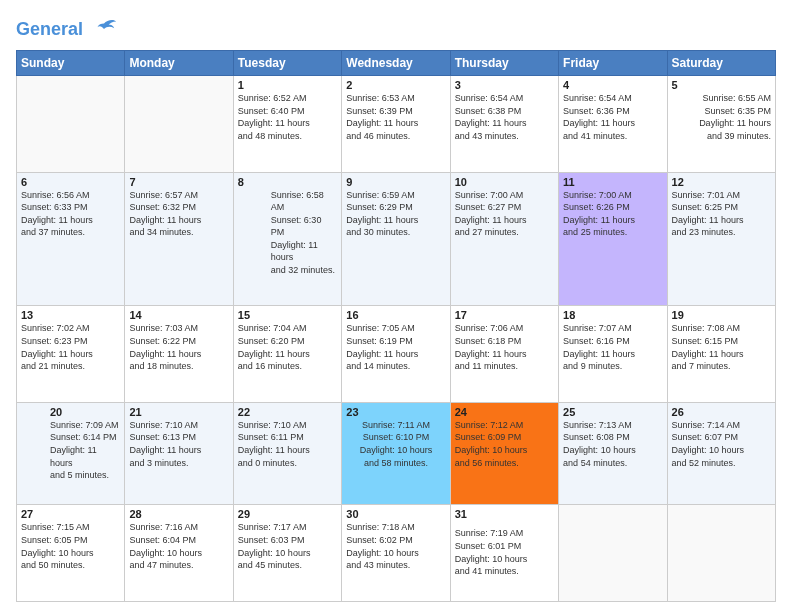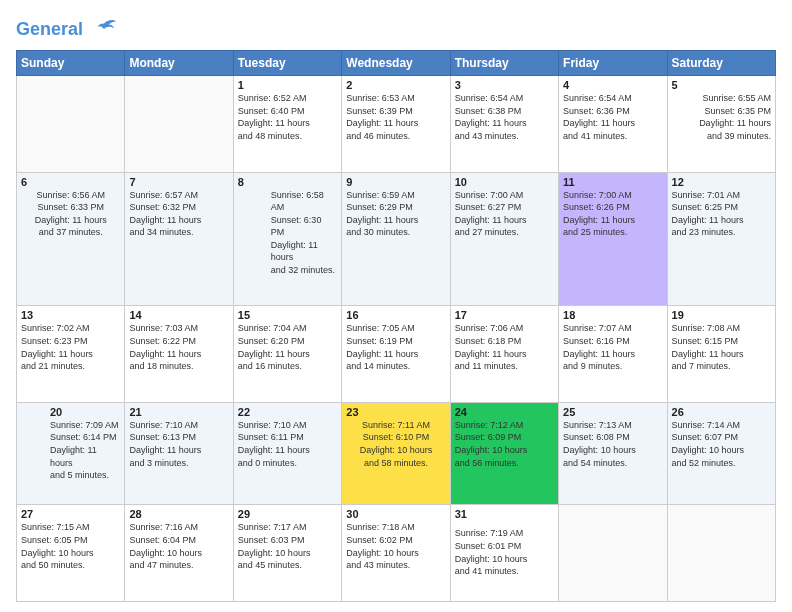--- a/index.html
+++ b/index.html
@@ -161,21 +161,21 @@
             <span class="day-num">5</span>
             <div class="day-info" style="white-space: pre-line; text-align: right;">Sunrise: 6:55 AM
 Sunset: 6:35 PM
 Daylight: 11 hours
 and 39 minutes.</div>
           </td>
         </tr>
         <tr>
           <td style="background: rgb(240, 245, 251);">
             <span class="day-num">6</span>
-            <div class="day-info" style="white-space: pre-line; text-align: center;">Sunrise: 6:56 AM
+            <div class="day-info" style="white-space: pre-line;">Sunrise: 6:56 AM
 Sunset: 6:33 PM
 Daylight: 11 hours
 and 37 minutes.</div>
           </td>
           <td style="background: rgb(240, 245, 251);">
             <span class="day-num">7</span>
             <div class="day-info" style="white-space: pre-line;">Sunrise: 6:57 AM
 Sunset: 6:32 PM
 Daylight: 11 hours
 and 34 minutes.</div>
@@ -282,28 +282,28 @@
 Daylight: 11 hours
 and 3 minutes.</div>
           </td>
           <td style="background: rgb(240, 245, 251);">
             <span class="day-num">22</span>
             <div class="day-info" style="white-space: pre-line;">Sunrise: 7:10 AM
 Sunset: 6:11 PM
 Daylight: 11 hours
 and 0 minutes.</div>
           </td>
-          <td style="background: #fde047;">
+          <td style="background: #7dd3fc;">
             <span class="day-num">23</span>
             <div class="day-info" style="white-space: pre-line; text-align: center;">Sunrise: 7:11 AM
 Sunset: 6:10 PM
 Daylight: 10 hours
 and 58 minutes.</div>
           </td>
-          <td style="background: #22c55e;">
+          <td style="background: #f97316;">
             <span class="day-num">24</span>
             <div class="day-info" style="white-space: pre-line;">Sunrise: 7:12 AM
 Sunset: 6:09 PM
 Daylight: 10 hours
 and 56 minutes.</div>
           </td>
           <td style="background: rgb(240, 245, 251);">
             <span class="day-num">25</span>
             <div class="day-info" style="white-space: pre-line;">Sunrise: 7:13 AM
 Sunset: 6:08 PM

